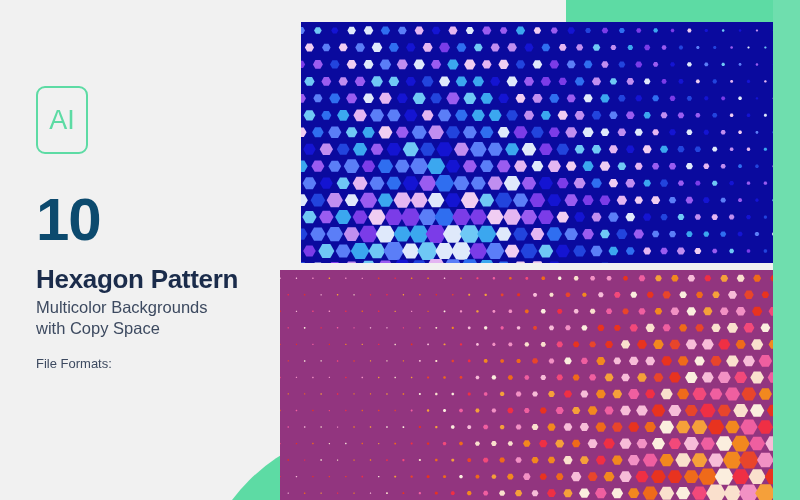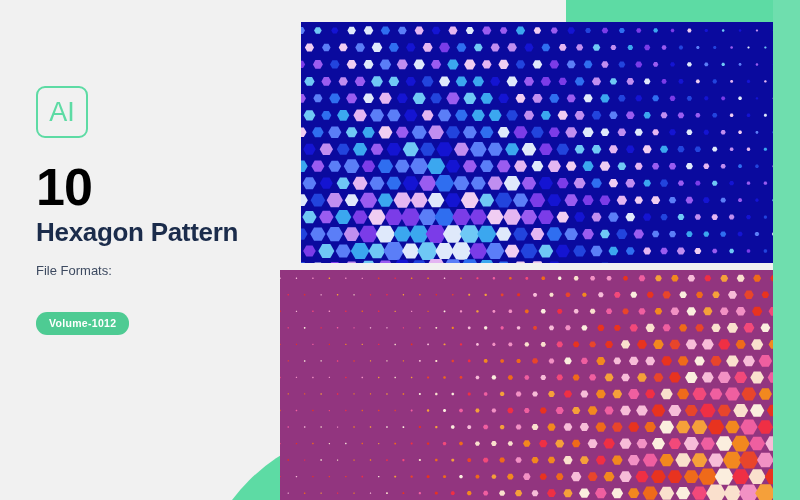--- a/index.html
+++ b/index.html
@@ -60,46 +60,46 @@
   
   .info {
     position: absolute;
     left: 36px;
     top: 86px;
     width: 250px;
     z-index: 6;
   }
   .ai-badge {
     width: 52px;
-    height: 52px;
+    height: 68px;
     border: 2px solid #5ddba4;
     border-radius: 9px;
     box-sizing: border-box;
     display: flex;
     align-items: center;
     justify-content: center;
   }
   .ai-badge span {
     color: #5ddba4;
     font-size: 27px;
     font-weight: 400;
     letter-spacing: 0px;
     line-height: 1;
     font-family: "Liberation Sans", sans-serif;
   }
   .big-number {
-    margin-top: 26px;
-    font-size: 52px;
+    margin-top: 38px;
+    font-size: 60px;
     font-weight: bold;
-    color: #000000;
+    color: #0c4a6e;
     line-height: 0.92;
     letter-spacing: -1px;
   }
   .title {
-    margin-top: 6px;
+    margin-top: 18px;
     font-size: 26px;
     font-weight: bold;
     color: #1b2c4b;
     line-height: 1.08;
     letter-spacing: -0.3px;
   }
   .subtitle {
     margin-top: 4px;
     font-size: 16.5px;
     font-weight: 400;
@@ -171,26 +171,27 @@
   <div class="info">
 
     <div class="ai-badge">
       <span>AI</span>
     </div>
 
     <div class="big-number">10</div>
 
     <div class="title">Hexagon Pattern</div>
 
+    <div class="subtitle">
+      <div>Multicolor Backgrounds</div>
+      <div>with Copy Space</div>
+    </div>
 
     <div class="formats-label">File Formats:</div>
 
-    <div>
-      <div class="volume-badge">Volume-1012</div>
-    </div>
   </div>
 
   <div class="panel" id="panel-blue" style="background: rgb(10, 10, 158);">
       <svg width="472" height="241" viewBox="0 0 472 241">
         <polygon points="-5.40,-8.48 -6.92,-5.85 -9.97,-5.85 -11.49,-8.48 -9.97,-11.12 -6.92,-11.12" fill="#c08ef0"></polygon>
         <polygon points="11.82,-8.48 10.13,-5.55 6.75,-5.55 5.06,-8.48 6.75,-11.41 10.13,-11.41" fill="#f0cdf2"></polygon>
         <polygon points="29.22,-8.48 27.27,-5.12 23.39,-5.12 21.44,-8.48 23.39,-11.85 27.27,-11.85" fill="#7b3ce8"></polygon>
         <polygon points="45.73,-8.48 43.97,-5.44 40.46,-5.44 38.71,-8.48 40.46,-11.52 43.97,-11.52" fill="#2f6ef0"></polygon>
         <polygon points="63.26,-8.48 61.18,-4.88 57.03,-4.88 54.95,-8.48 57.03,-12.08 61.18,-12.08" fill="#3ba7ef"></polygon>
         <polygon points="80.00,-8.48 78.00,-5.01 73.99,-5.01 71.98,-8.48 73.99,-11.95 78.00,-11.95" fill="#dfe9fb"></polygon>

